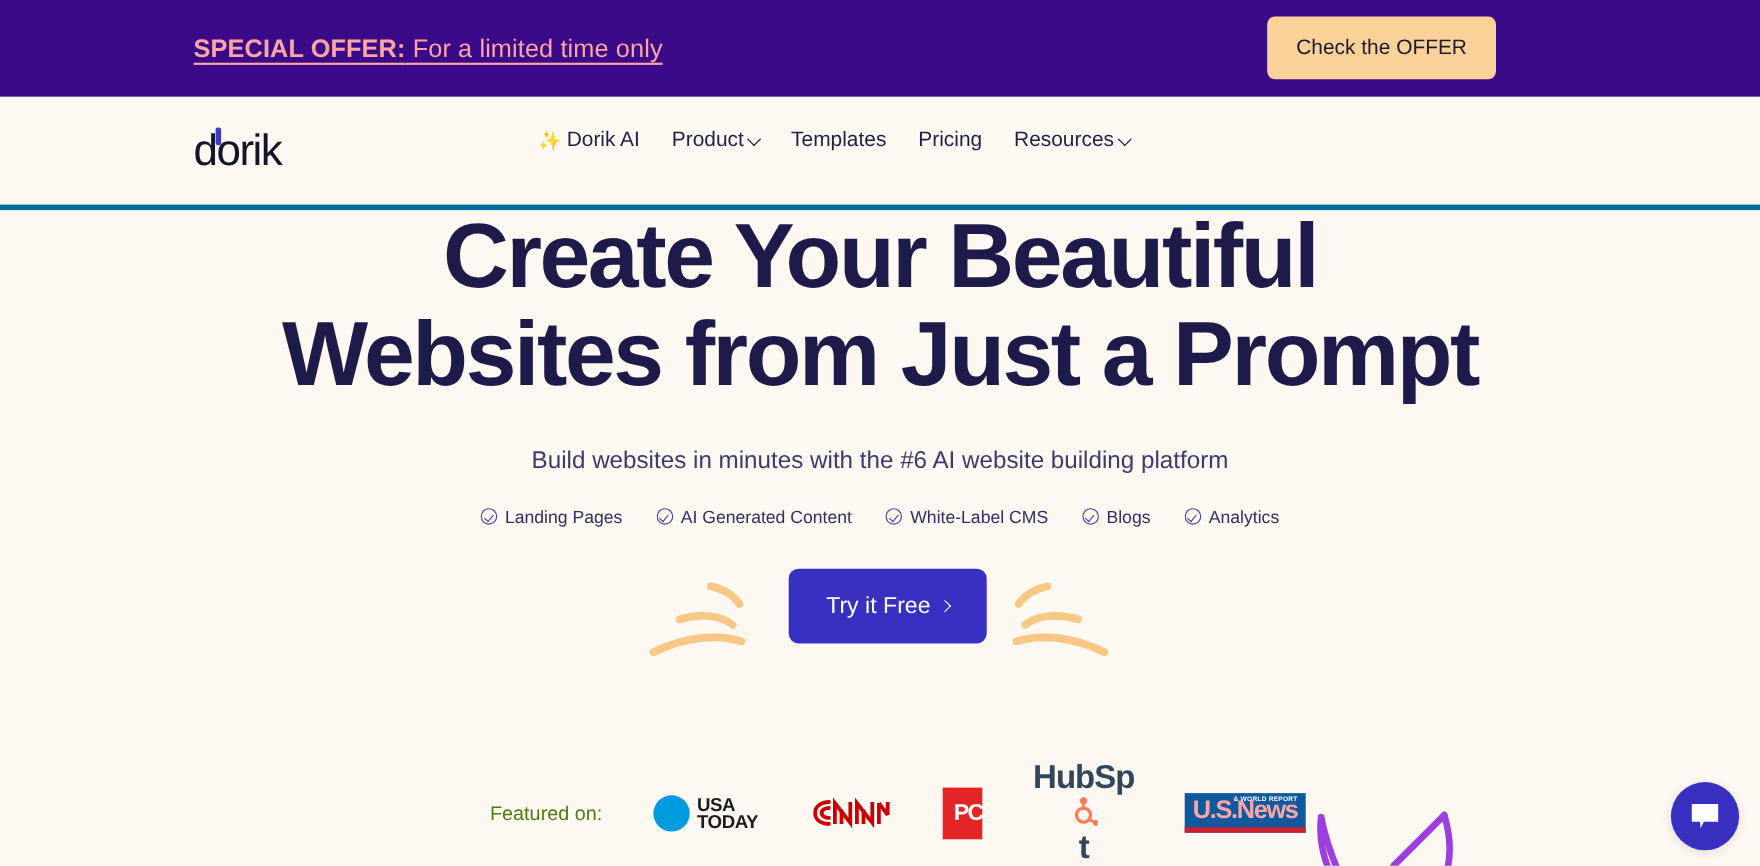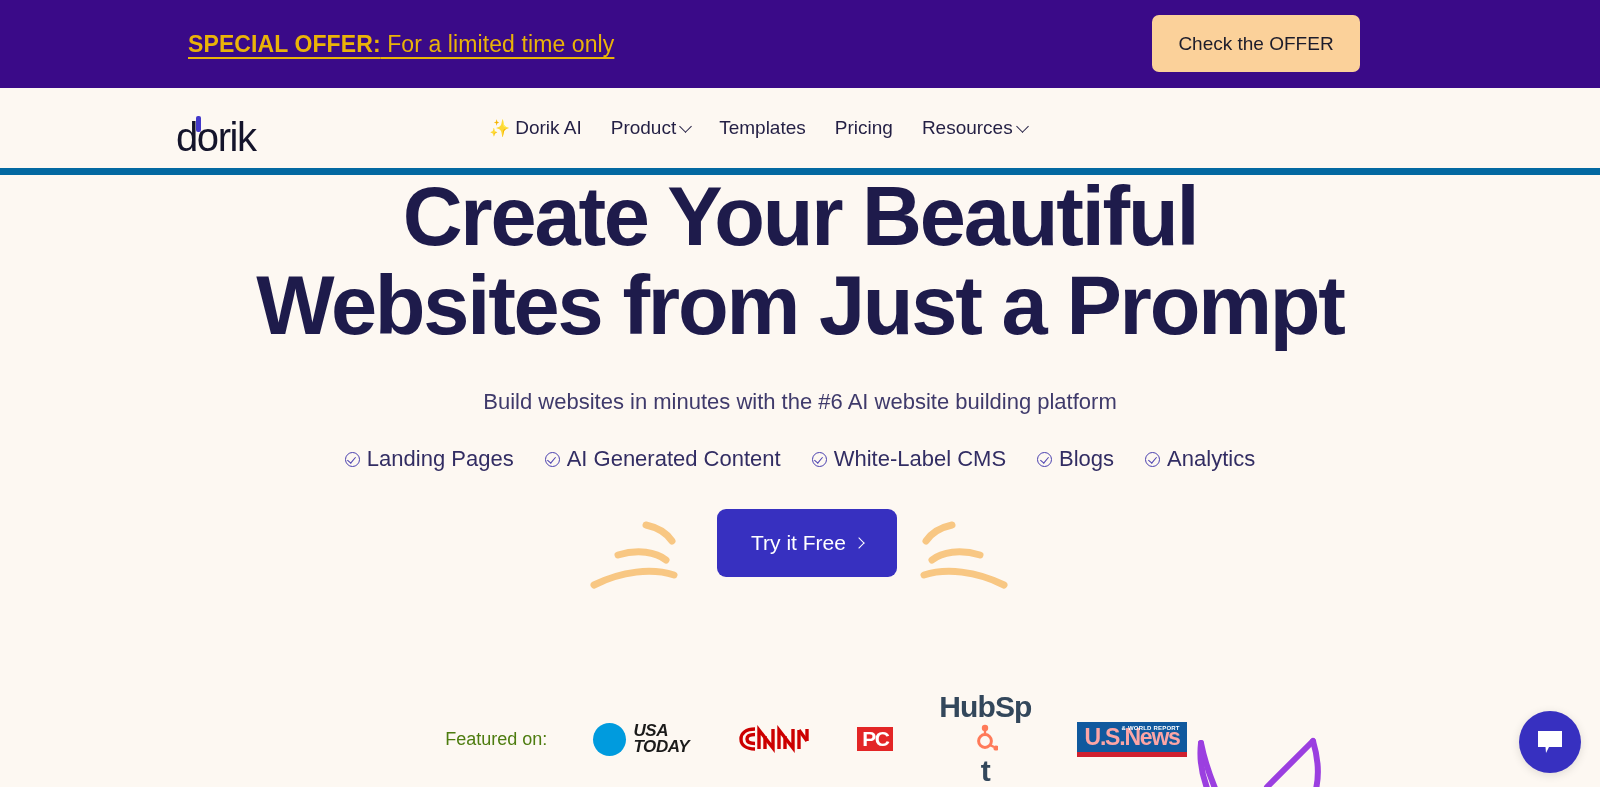--- a/index.html
+++ b/index.html
@@ -15,27 +15,27 @@
   .promo-banner {
     height: 88px;
     background: #3a0a88;
     display: flex;
     align-items: center;
     justify-content: center;
     position: relative;
   }
   .promo-text {
     font-size: 23px;
-    color: #eab308;
+    color: #fca5a5;
     letter-spacing: .1px;
     text-decoration: underline;
     text-underline-offset: 5px;
     text-decoration-thickness: 1.5px;
     position: absolute;
-    left: 188px;
+    left: 176px;
     top: 31px;
     white-space: nowrap;
   }
   .promo-text b { font-weight: 700; }
   .promo-text span.normal { font-weight: 400; }
   .offer-btn {
     position: absolute;
     left: 1152px;
     top: 15px;
     width: 208px;
@@ -47,23 +47,23 @@
     font-size: 19px;
     font-family: "Liberation Sans", sans-serif;
     cursor: pointer;
     display: flex;
     align-items: center;
     justify-content: center;
   }
 
   
   .site-header {
-    height: 87px;
+    height: 103px;
     background: #fdf8f2;
-    border-bottom: 7px solid #0369a1;
+    border-bottom: 5px solid #0369a1;
     position: relative;
   }
   .logo {
     position: absolute;
     left: 176px;
     top: 17px;
     display: flex;
     align-items: flex-end;
     height: 52px;
     cursor: pointer;
@@ -154,23 +154,22 @@
   }
   .features {
     margin-top: 31px;
     display: flex;
     align-items: center;
     justify-content: center;
     gap: 31px;
   }
   .feature {
     display: flex;
-    align-items: center;
     gap: 7px;
-    font-size: 22px;
+    font-size: 16px;
     color: #322d63;
   }
   .check-circle {
     width: 15px; height: 15px;
     border: 1.4px solid #4b41b0;
     border-radius: 50%;
     position: relative;
     flex: none;
   }
   .check-circle::after {
@@ -228,32 +227,32 @@
     position: absolute;
     top: 690px;
     left: 0; right: 0;
     display: flex;
     align-items: center;
     justify-content: center;
     gap: 46px;
   }
   .featured-label { font-size: 18px; color: #4d7c0f; margin-left: 32px; }
 
-  .logo-usatoday { display:flex; align-items:center; gap:7px;font-style:italic; }
+  .logo-usatoday { display:flex; align-items:flex-end; gap:7px; }
   .usat-dot { width:33px; height:33px; border-radius:50%; background:#009bde; }
   .usat-text {
     font-size: 17px; font-weight: 700; line-height: .92;
     color: #1b1b1b; letter-spacing: -.4px; text-align:left;
   }
 
   .logo-cnn { font-size: 0; line-height: 0; }
 
   .logo-pc {
-    width: 36px; height: 24px; background: #e32526;
-    display: flex; align-items: center; justify-content: center;
+    width: 36px; height: 47px; background: #e32526;
+    display: flex; align-items: center; justify-content: flex-end;
     color: #fff; font-weight: 700; font-size: 21px;
     font-family: "Liberation Sans", sans-serif; letter-spacing: -1.5px;
   }
 
   .logo-hubspot { display: flex; align-items: center; flex-direction: column; }
   .hs-text { font-size: 30px; font-weight: 700; color: #33475b; letter-spacing: -.9px; }
 
   .logo-usnews {
     position: relative;
     background: #10599e;

